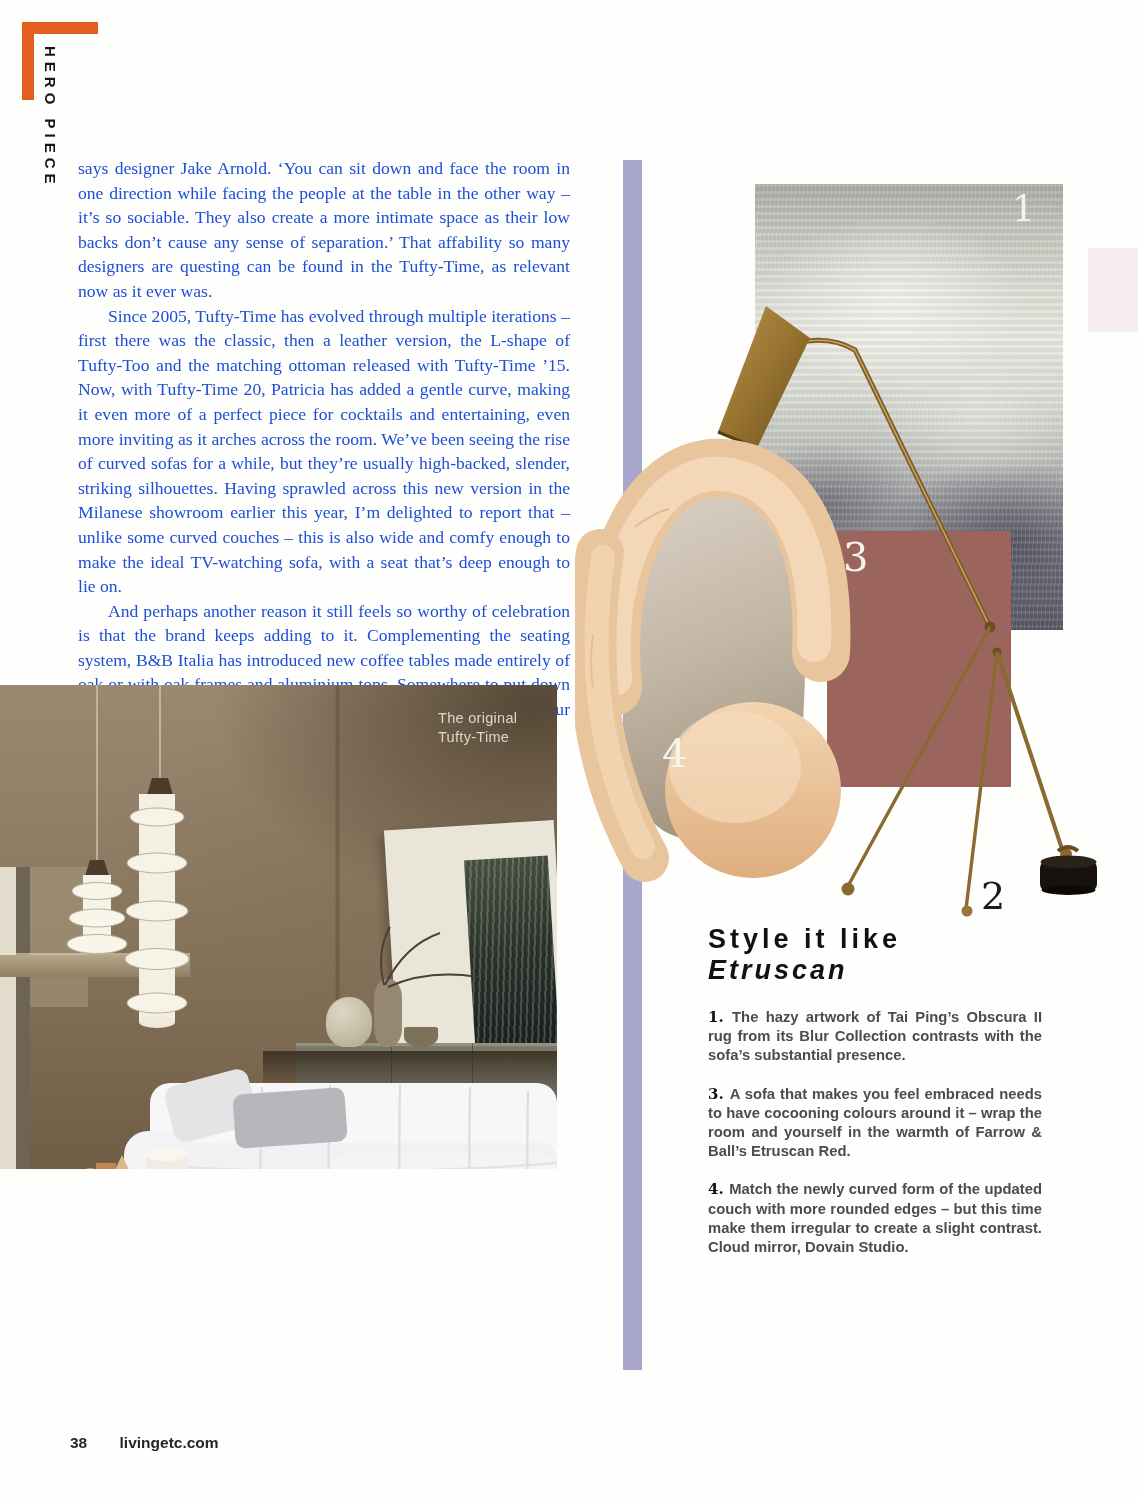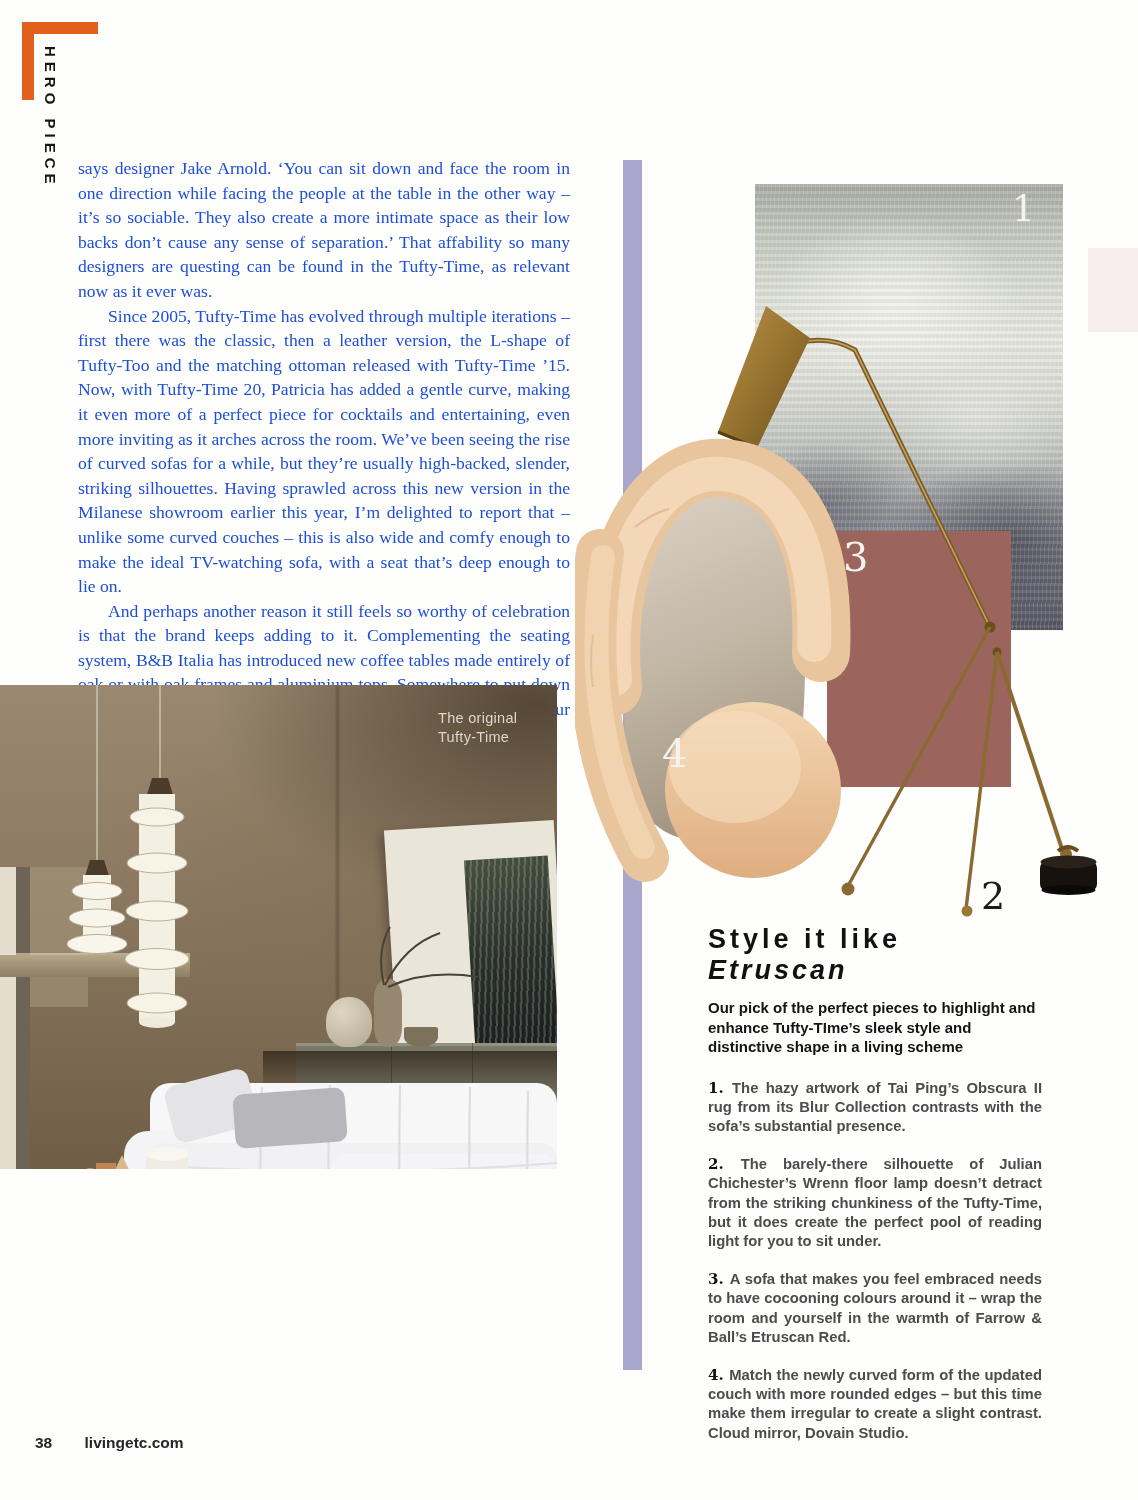--- a/index.html
+++ b/index.html
@@ -18,21 +18,21 @@
   .article p.indent{text-indent:30px;}
   
   .style-sec{position:absolute;left:708px;top:924px;width:334px;}
   .style-title{margin:0;color:#111;font-size:27px;line-height:31px;font-weight:700;letter-spacing:4px;}
   .style-title .t2{font-style:italic;letter-spacing:3px;display:block;}
   .style-intro{margin:12px 0 0 0;font-size:15px;line-height:19.5px;font-weight:700;color:#141414;}
   .items{margin-top:22px;}
   .items p.item{margin:0 0 19px 0;font-size:14.8px;line-height:19.2px;color:#4c4c4c;text-align:justify;font-weight:bold;}
   .items b.inum{font-family:"DejaVu Serif",serif;color:#111;font-size:15px;}
   
-  .footer{position:absolute;left:35px;top:1434px;font-size:15.5px;font-weight:700;color:#262626;}
+  .footer{position:absolute;left:70px;top:1434px;font-size:15.5px;font-weight:700;color:#262626;}
   .footer .site{margin-left:28px;}
   
   .stripe{position:absolute;left:623px;top:160px;width:19px;height:1210px;background:#a9a6ce;}
   .rugart{position:absolute;left:755px;top:184px;width:308px;height:446px;
     background:
       radial-gradient(60% 28% at 45% 27%, rgba(242,244,237,.95), rgba(242,244,237,0) 70%),
       radial-gradient(50% 22% at 72% 52%, rgba(233,234,228,.7), transparent 72%),
       radial-gradient(45% 20% at 22% 72%, rgba(72,72,84,.5), transparent 70%),
       radial-gradient(55% 24% at 82% 80%, rgba(58,58,70,.65), transparent 75%),
       linear-gradient(180deg,#a8aca4 0%,#c2c6bc 10%,#dde0d6 25%,#e7e9e0 35%,#d8dad2 48%,#b9bcb8 62%,#94959c 76%,#6e6f79 89%,#53545f 100%);}
@@ -264,24 +264,22 @@
         <br>
       <span>Tufty-Time</span>
     </figcaption>
   </figure>
 
   <div class="style-sec">
     <h2 class="style-title">
       <span>Style it like</span>
       <span class="t2">Etruscan</span>
     </h2>
-    <p class="style-intro">Our pick of the perfect pieces to highlight and enhance Tufty-TIme’s sleek style and distinctive shape in a living scheme</p>
     <div class="items">
         <p class="item"><b class="inum">1. </b><span>The hazy artwork of Tai Ping’s Obscura II rug from its Blur Collection contrasts with the sofa’s substantial presence.</span></p>
-        <p class="item"><b class="inum">2. </b><span>The barely-there silhouette of Julian Chichester’s Wrenn floor lamp doesn’t detract from the striking chunkiness of the Tufty-Time, but it does create the perfect pool of reading light for you to sit under.</span></p>
         <p class="item"><b class="inum">3. </b><span>A sofa that makes you feel embraced needs to have cocooning colours around it – wrap the room and yourself in the warmth of Farrow &amp; Ball’s Etruscan Red.</span></p>
         <p class="item"><b class="inum">4. </b><span>Match the newly curved form of the updated couch with more rounded edges – but this time make them irregular to create a slight contrast. Cloud mirror, Dovain Studio.</span></p>
       </div>
   </div>
 
   <div class="footer">
     <span>38</span>
     <span class="site">livingetc.com</span>
   </div>
 

